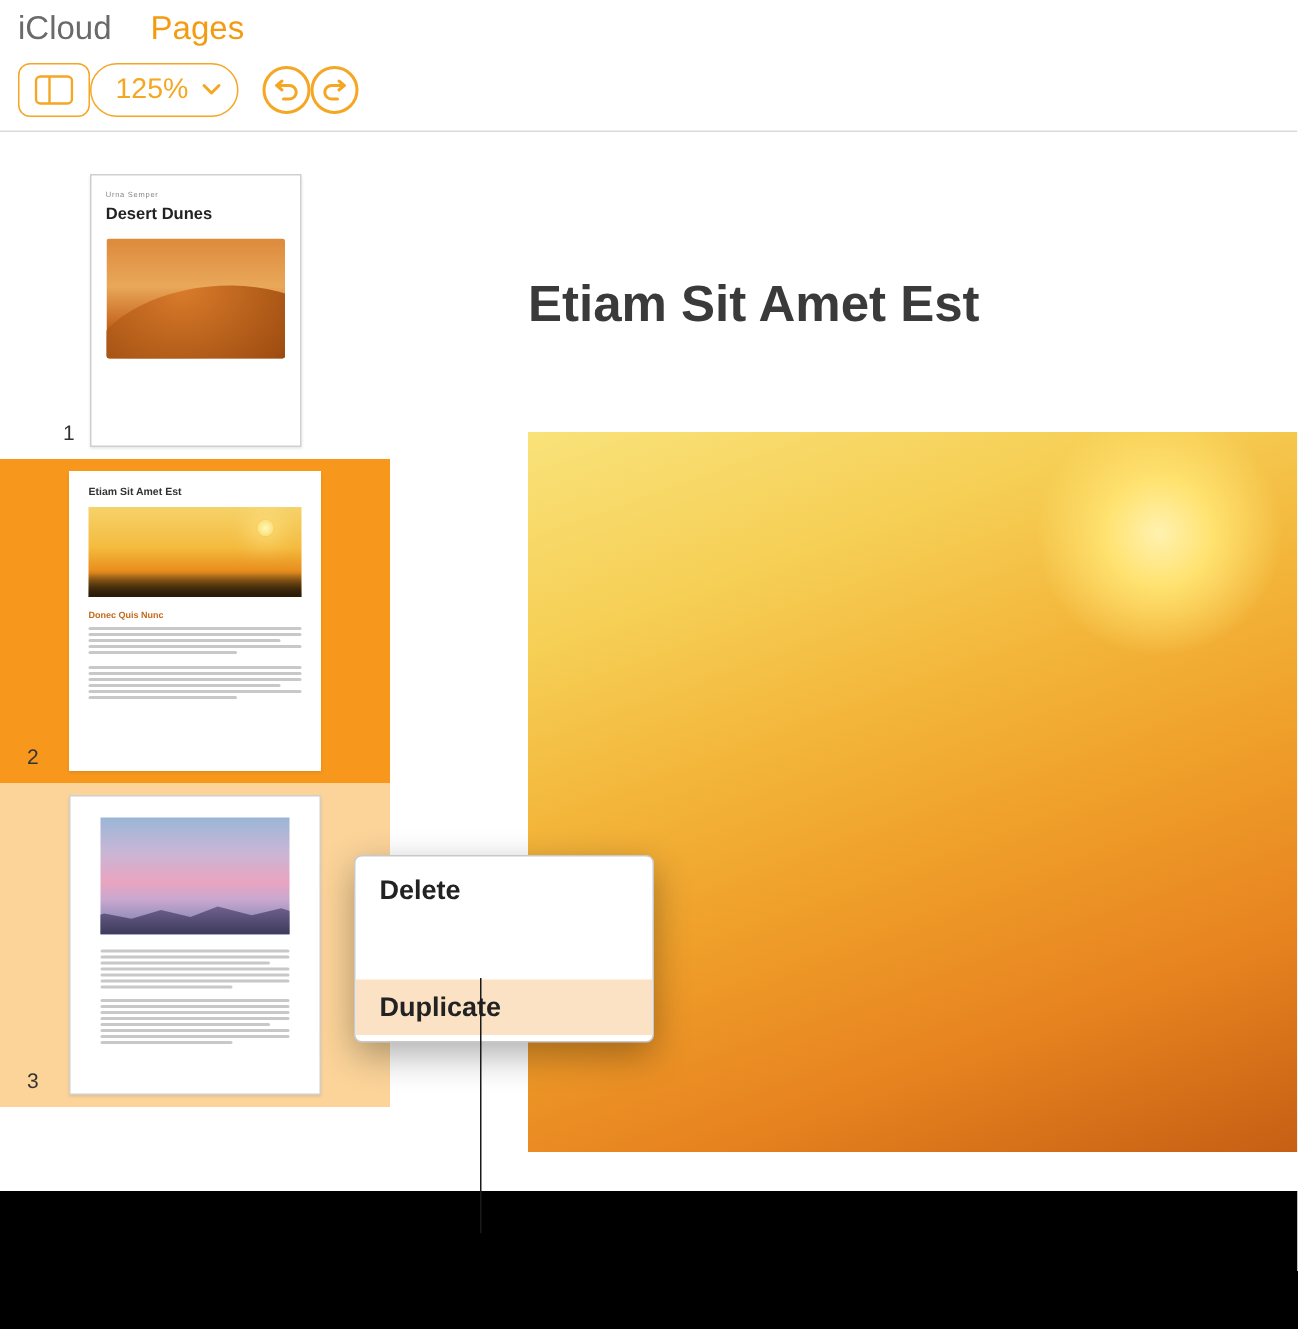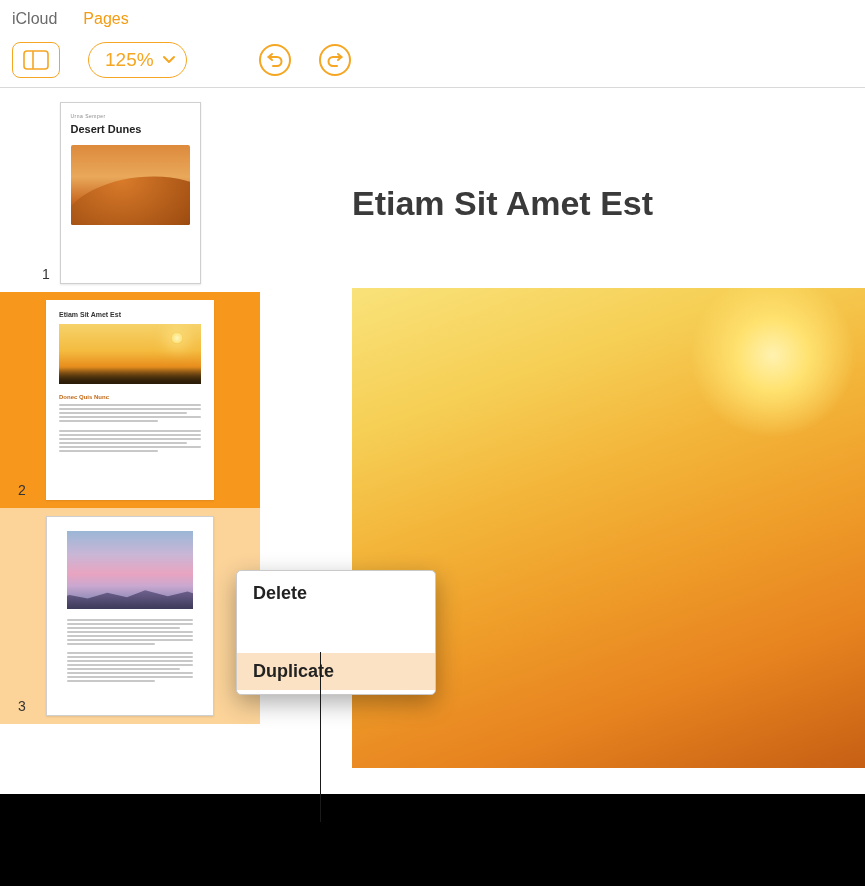--- a/index.html
+++ b/index.html
@@ -10,30 +10,30 @@
     height: 886px;
     overflow: hidden;
     position: relative;
   }
   .topbar {
     height: 32px;
     display: flex;
     align-items: center;
     padding: 6px 12px 0 12px;
     gap: 6px;
-    font-size: 16px;
+    font-size: 22px;
   }
   .brand-icloud { color: #6a6a6a; font-weight: 400; }
   .brand-pages { color: #f39c12; font-weight: 400; margin-left: 20px; }
   .toolbar {
     height: 56px;
     display: flex;
     align-items: center;
     padding: 0 12px;
-    gap: 28px;
+    gap: 0;
     border-bottom: 1px solid #d9d9d9;
   }
   .view-btn {
     width: 48px;
     height: 36px;
     border: 1.5px solid #f5a623;
     border-radius: 8px;
     display: flex;
     align-items: center;
     justify-content: center;
@@ -100,21 +100,21 @@
     position: absolute;
     left: 42px;
     bottom: 10px;
     font-size: 14px;
     color: #333;
   }
   .thumb-wrap.selected .pg-num,
   .thumb-wrap.companion .pg-num { left: 18px; }
 
   
-  .thumb1 { width: 141px; height: 182px; padding: 10px 10px; }
+  .thumb1 { width: 141px; height: 182px; padding: 10px 10px; margin-top: 14px; }
   .t1-sub { font-size: 5px; color: #888; letter-spacing: 0.5px; margin-bottom: 4px; }
   .t1-title { font-size: 11px; font-weight: 700; color: #222; margin-bottom: 10px; }
   .t1-img {
     width: 100%; height: 80px; border-radius: 2px;
     background:
       radial-gradient(circle at 30% 110%, #5b2a0a 0%, #9a4d0e 18%, transparent 30%),
       linear-gradient(180deg, #dd8a3c 0%, #e9a85a 40%, #c96a22 70%, #7a3a10 100%);
     position: relative;
     overflow: hidden;
   }

